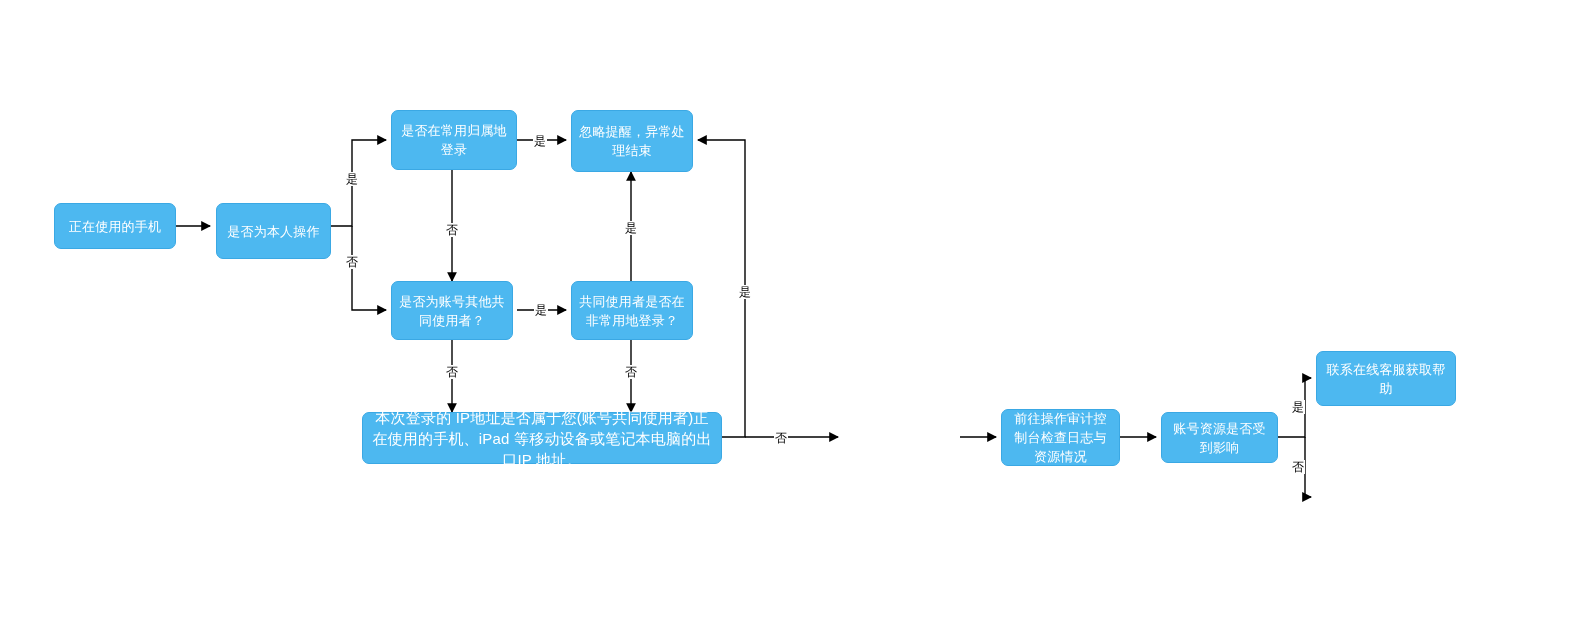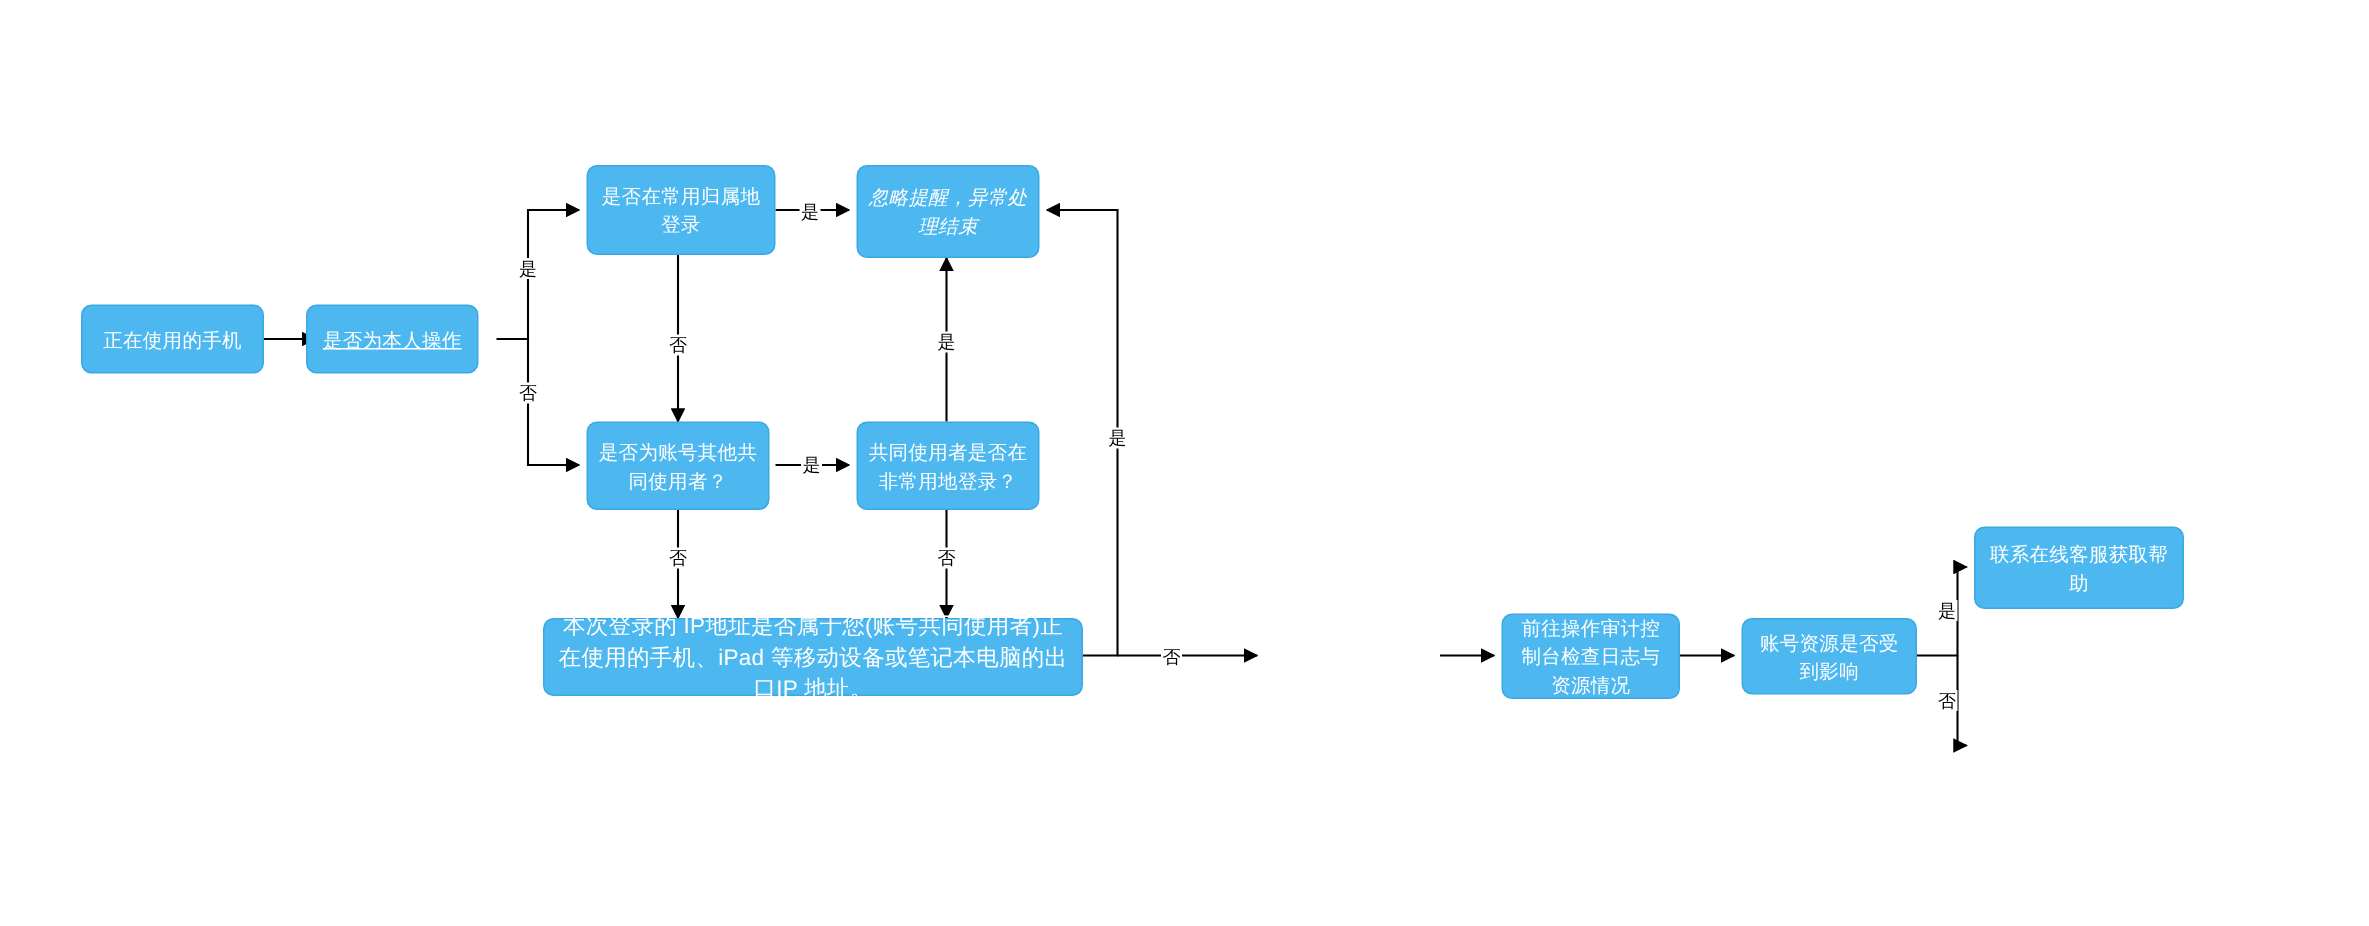--- a/index.html
+++ b/index.html
@@ -97,25 +97,25 @@
       <path d="M 1120 437 L 1156 437"></path>
 
       <path d="M 1278 437 L 1305 437 L 1305 378 L 1311 378"></path>
 
       <path d="M 1305 437 L 1305 497 L 1311 497"></path>
     </g>
   </svg>
 
   <div class="node" style="left:54px; top:203px; width:122px; height:46px;">正在使用的手机</div>
 
-  <div class="node" style="left:204px; top:203px; width:115px; height:46px;text-decoration:underline;">是否为本人操作</div>
+  <div class="node" style="left:216px; top:203px; width:115px; height:56px;">是否为本人操作</div>
 
   <div class="node" style="left:391px; top:110px; width:126px; height:60px;">是否在常用归属地登录</div>
 
-  <div class="node" style="left:571px; top:110px; width:122px; height:62px;font-style:italic;">忽略提醒，异常处理结束</div>
+  <div class="node" style="left:571px; top:110px; width:122px; height:62px;">忽略提醒，异常处理结束</div>
 
   <div class="node" style="left:571px; top:281px; width:122px; height:59px;">共同使用者是否在非常用地登录？</div>
 
   <div class="node" style="left:391px; top:281px; width:122px; height:59px;">是否为账号其他共同使用者？</div>
 
   <div class="node wide-text" style="left:362px; top:412px; width:360px; height:52px;">本次登录的 IP地址是否属于您(账号共同使用者)正在使用的手机、iPad 等移动设备或笔记本电脑的出口IP 地址。</div>
 
 
   <div class="node" style="left:1161px; top:412px; width:117px; height:51px;">账号资源是否受到影响</div>
 

